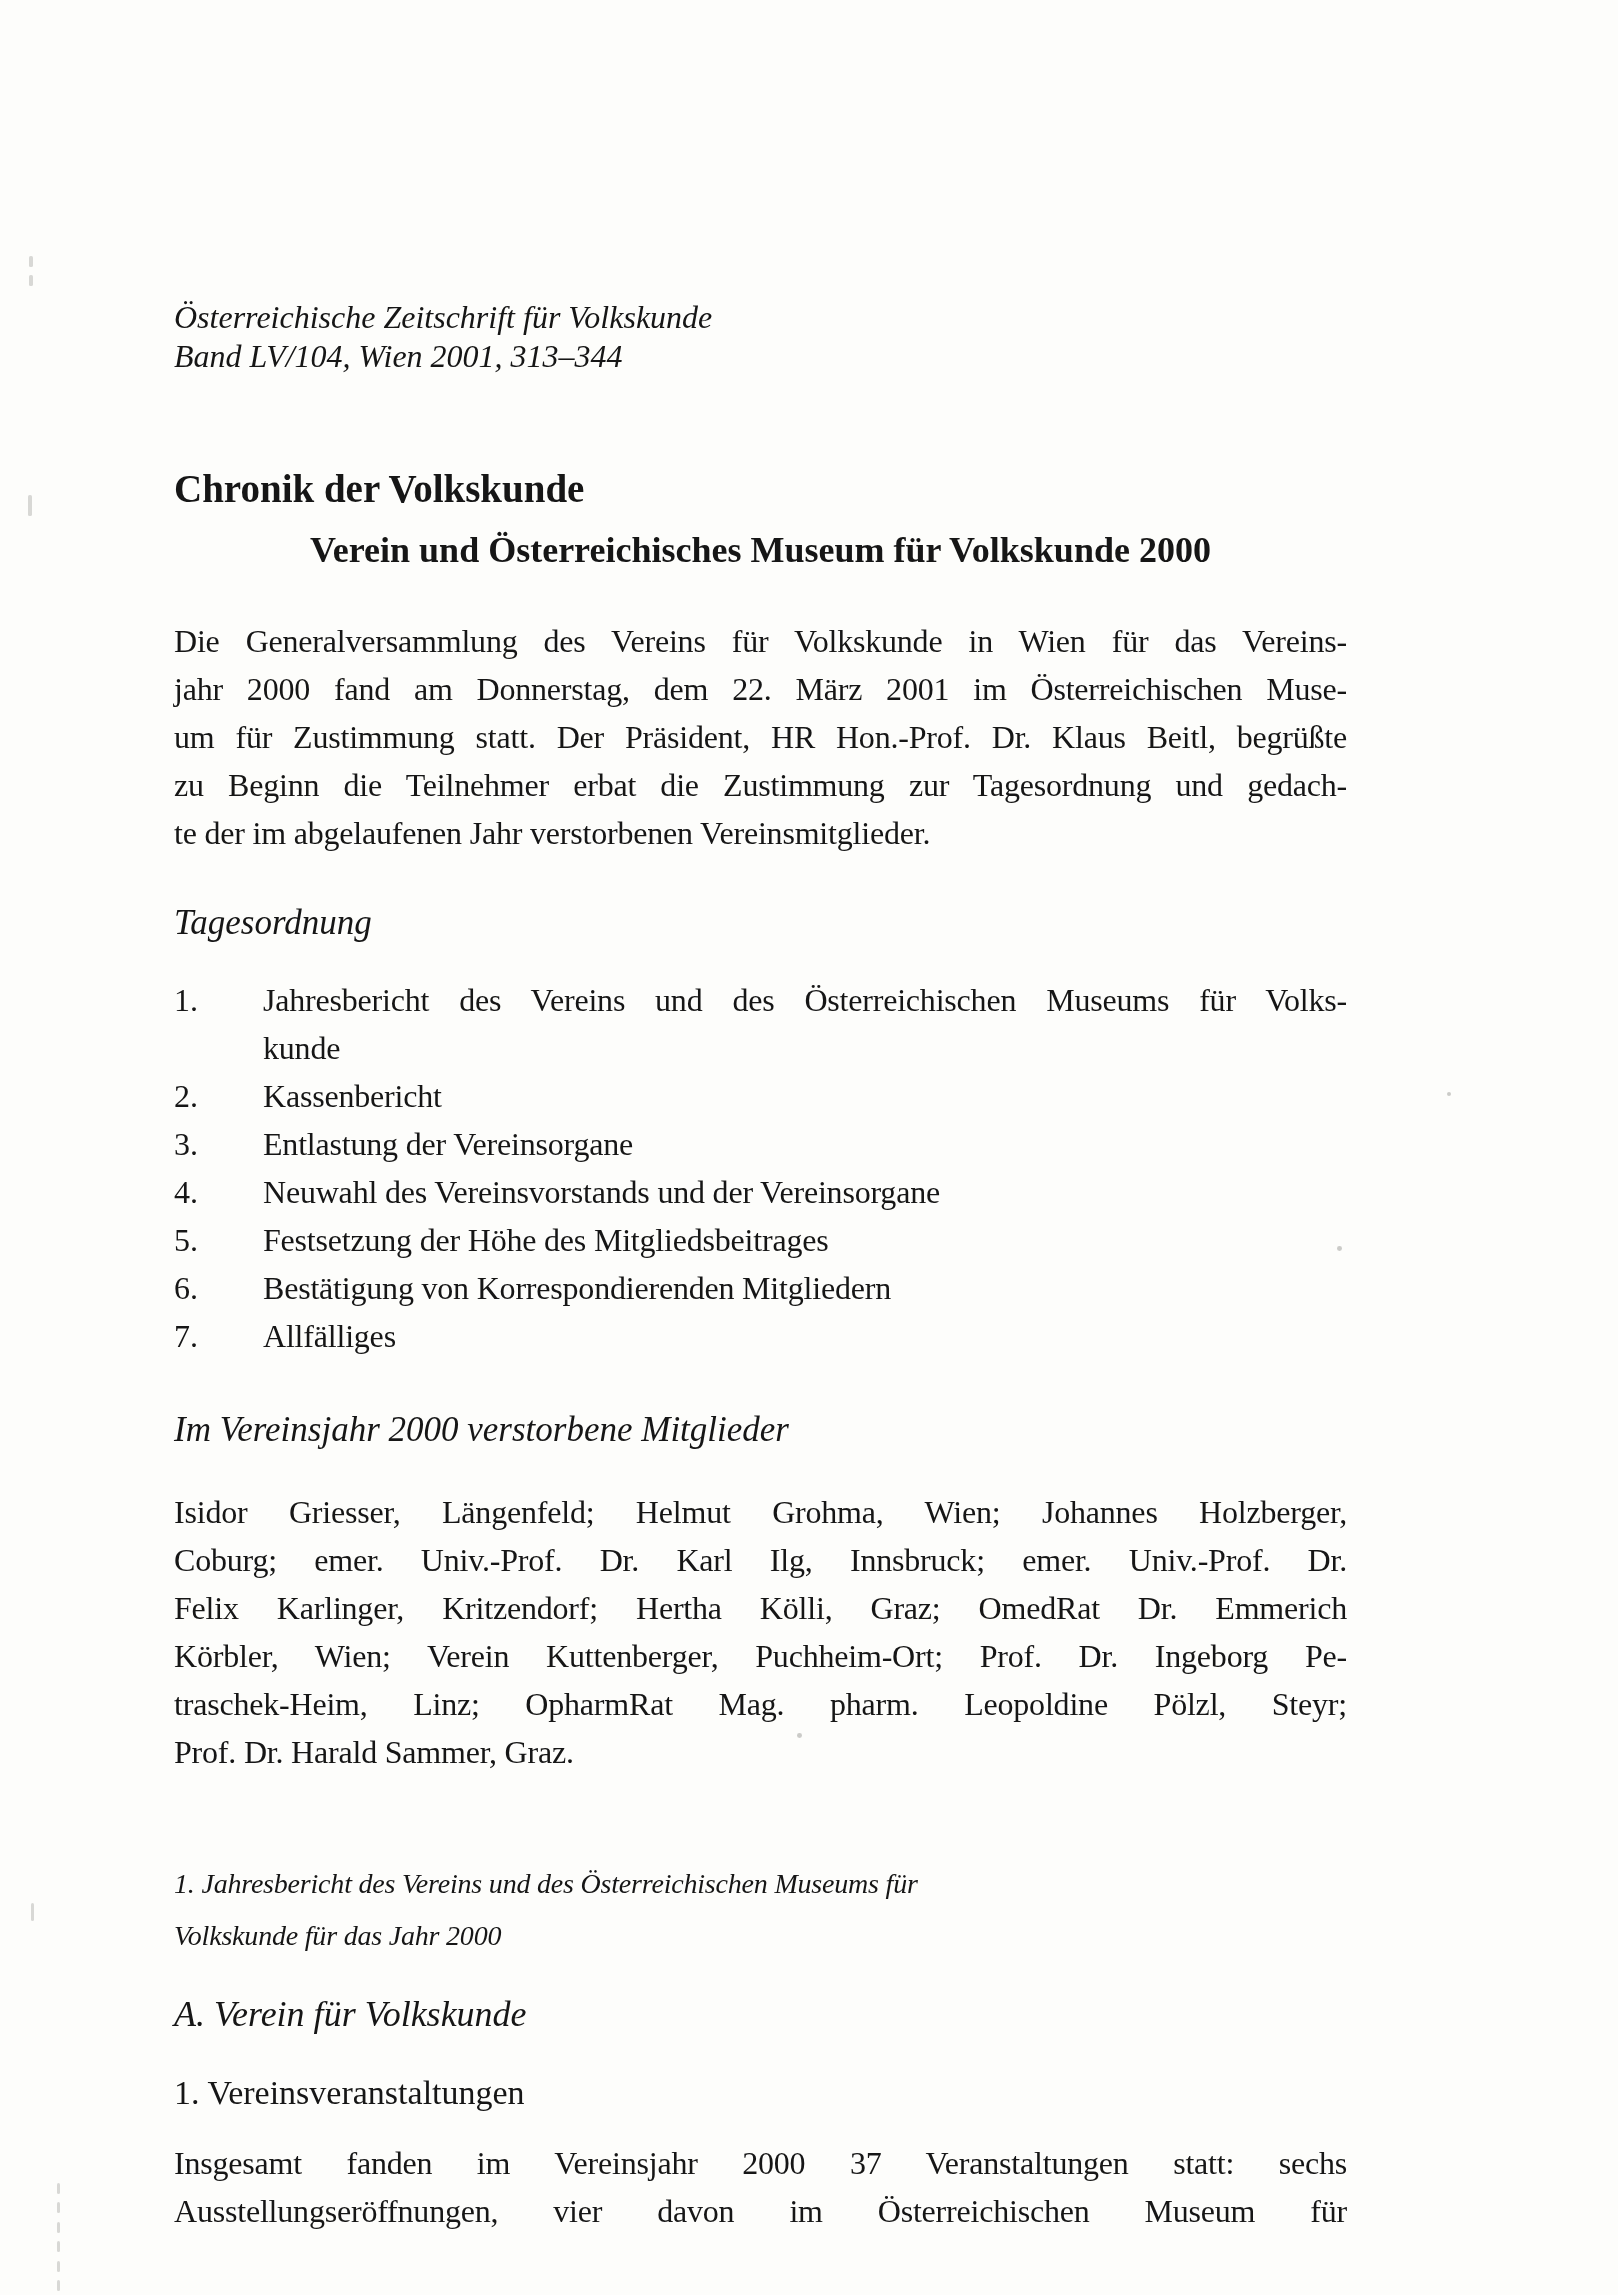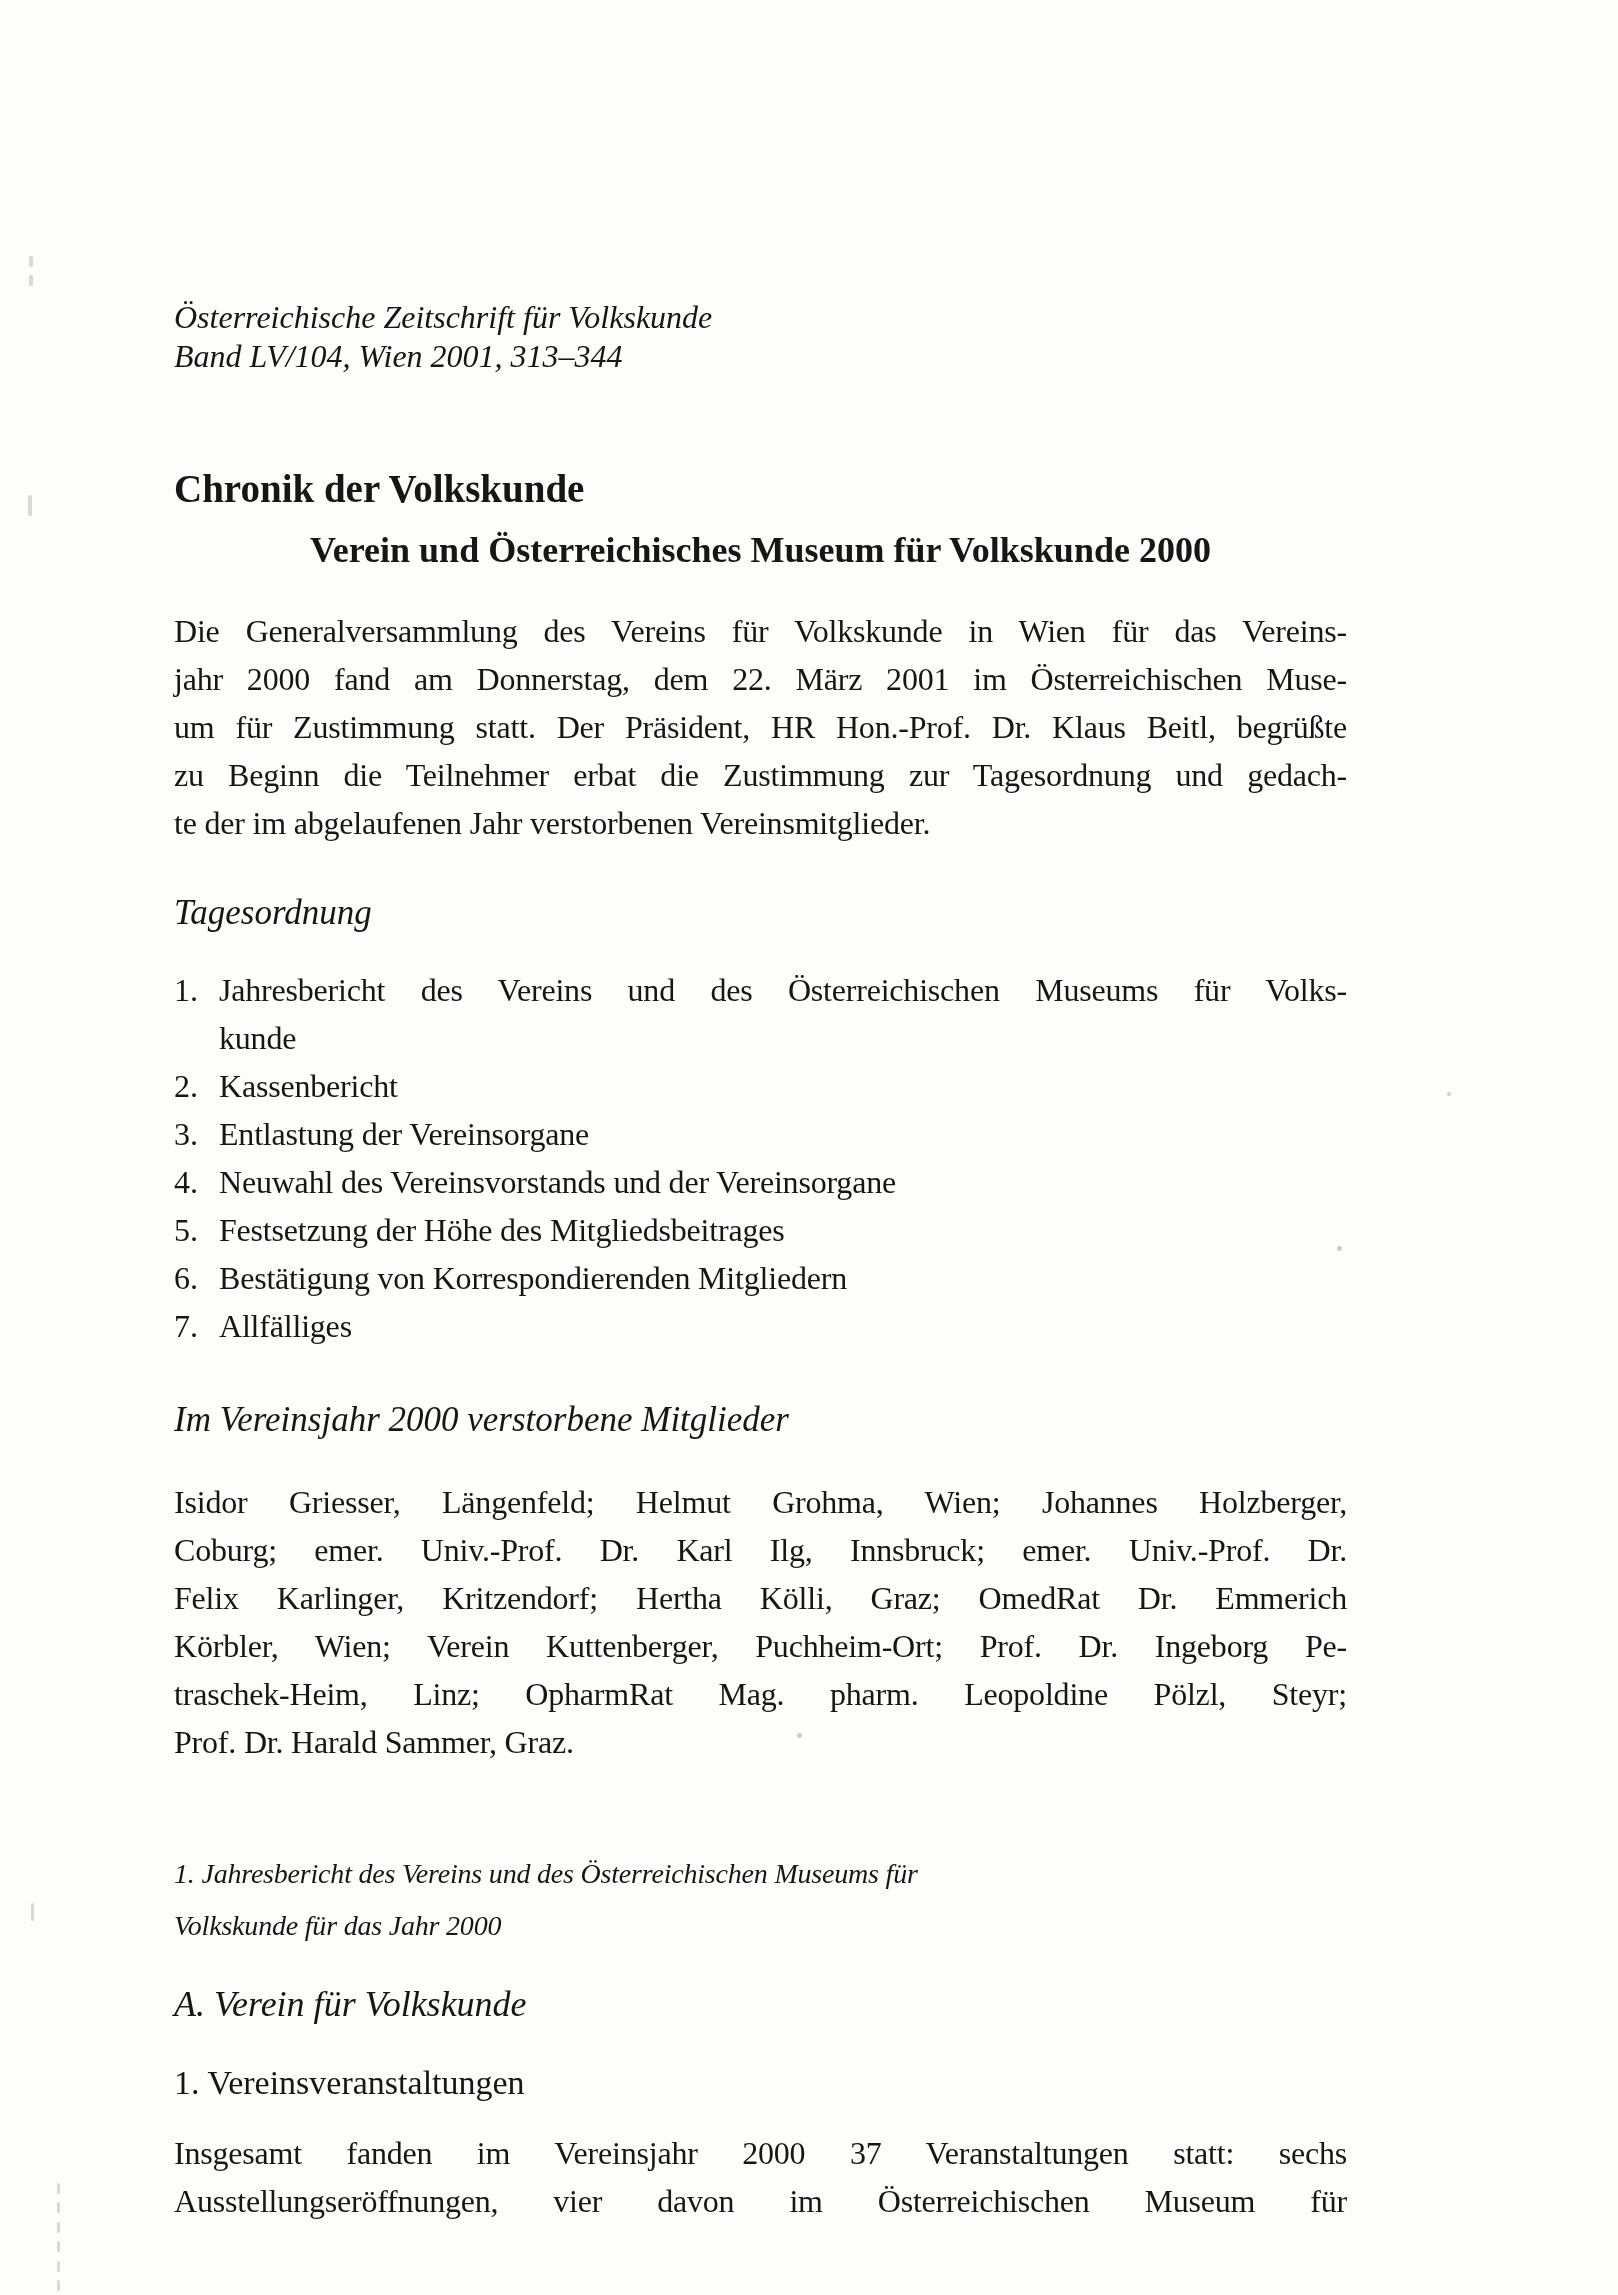--- a/index.html
+++ b/index.html
@@ -42,37 +42,37 @@
     line-height: 44px;
   }
   .para { font-size: 32px; }
   .jline {
     line-height: 48px;
     text-align: justify;
     text-align-last: justify;
     letter-spacing: -0.2px;
   }
   .jline.last { text-align-last: left; }
-  .intro-para { margin-top: 35px; }
+  .intro-para { margin-top: 45px; }
   .h-italic {
     font-style: italic;
     font-size: 35px;
     line-height: 42px;
     font-weight: normal;
     margin: 0;
   }
   .agenda-heading { margin-top: 45px; }
   .agenda-list { margin-top: 32px; font-size: 32px; }
   .agenda-item { display: flex; }
   .agenda-item .num {
     width: 45px;
     flex: 0 0 45px;
     line-height: 48px;
   }
-  .agenda-item .txt { flex: 1; }
+  .agenda-item .txt { flex: 1; margin-left: 44px; }
   .deceased-heading { margin-top: 49px; }
   .deceased-para { margin-top: 37px; }
   .report-heading {
     margin-top: 82px;
     font-style: italic;
     font-size: 28px;
   }
   .report-heading .jline {
     line-height: 52px;
     text-align: left;

